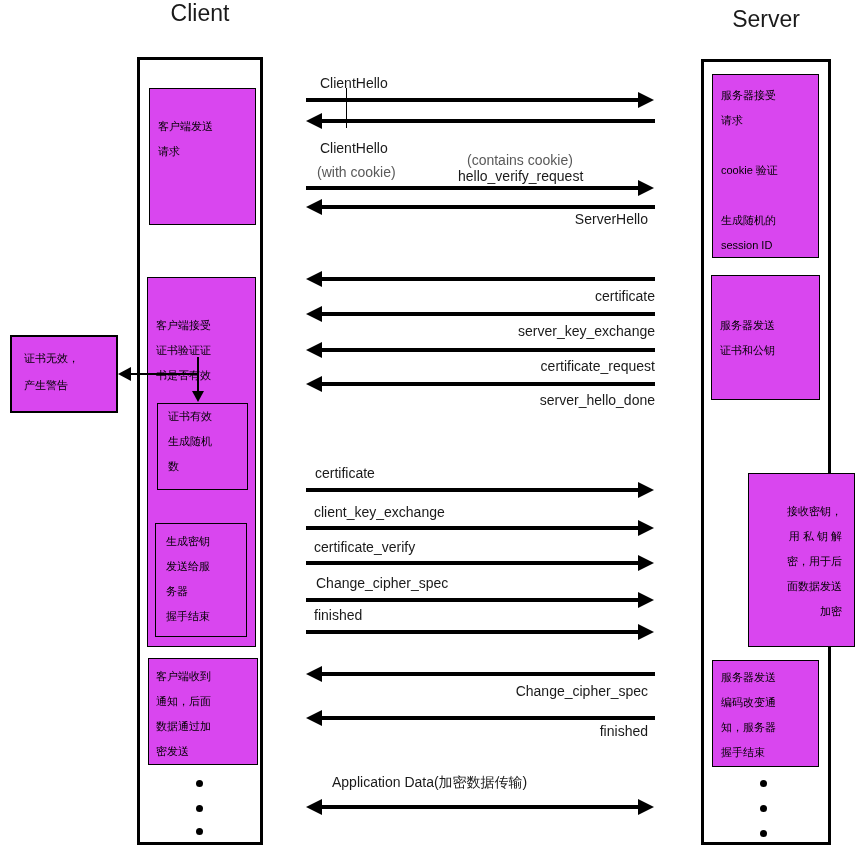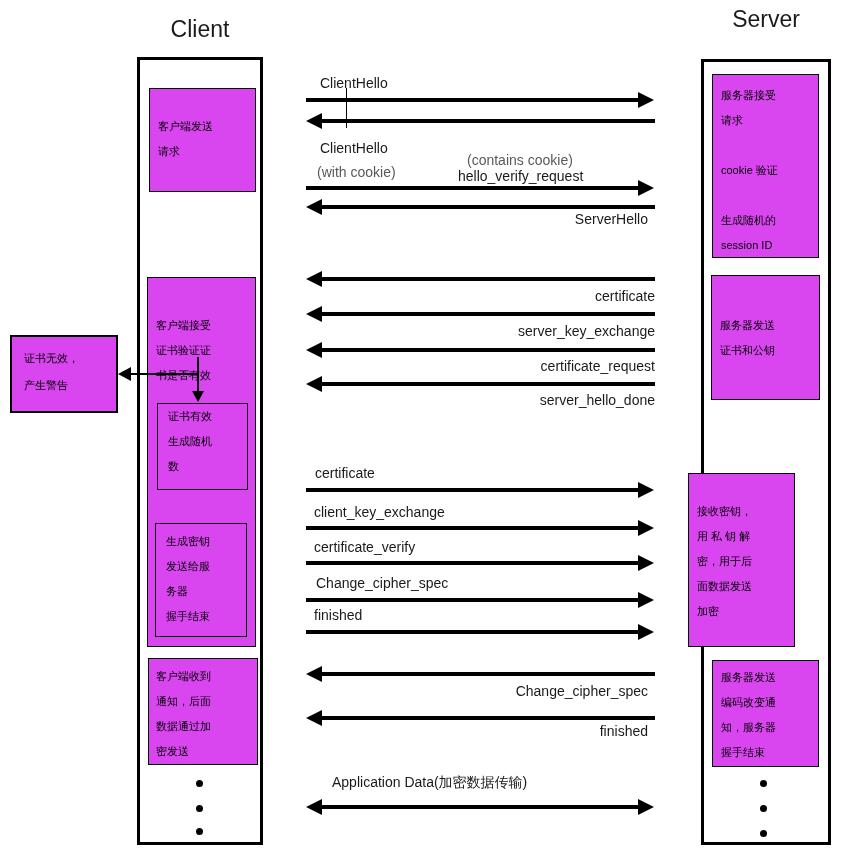--- a/index.html
+++ b/index.html
@@ -36,27 +36,27 @@
     border-top:7px solid transparent;border-bottom:7px solid transparent;border-right:13px solid #000;
   }
   .dot{position:absolute;width:7px;height:7px;border-radius:50%;background:#000;}
   .vcenter{display:flex;align-items:center;}
 </style>
 </head>
 <body>
 
 <div class="canvas">
 
-  <div class="title" style="left:137px;top:16px;width:126px;">Client</div>
+  <div class="title" style="left:137px;top:0;width:126px;">Client</div>
   <div class="title" style="left:701px;top:6px;width:130px;">Server</div>
 
   <div class="lane" style="left:137px;top:57px;width:126px;height:788px;"></div>
   <div class="lane" style="left:701px;top:59px;width:130px;height:786px;"></div>
 
-  <div class="box thin" style="left:149px;top:88px;width:107px;height:104px;padding:25px 0 0 8px;font-family:Liberation Serif, serif;">客户端发送
+  <div class="box thin" style="left:149px;top:88px;width:107px;height:137px;padding:25px 0 0 8px;font-family:Liberation Serif, serif;">客户端发送
 请求</div>
 
   <div class="box thin" style="left:147px;top:277px;width:109px;height:370px;padding:10px 0 0 8px;">
     <span>客户端接受
 证书验证证
 书是否有效</span>
   </div>
 
   <div class="box thin" style="left:157px;top:403px;width:91px;height:87px;padding:0 0 0 10px;">证书有效
 生成随机
@@ -86,21 +86,21 @@
 cookie 验证
 
 生成随机的
 session ID</div>
 
   <div class="box thin vcenter" style="left:711px;top:275px;width:109px;height:125px;padding-left:8px;">
     <span style="white-space:pre-line;">服务器发送
 证书和公钥</span>
   </div>
 
-  <div class="box thin" style="left:688px;top:473px;width:107px;height:174px;padding:25px 0 0 8px;">接收密钥，
+  <div class="box thin" style="left:748px;top:473px;width:107px;height:174px;padding:25px 12px 0 8px;text-align:right;">接收密钥，
 用 私 钥 解
 密，用于后
 面数据发送
 加密</div>
 
   <div class="box thin" style="left:712px;top:660px;width:107px;height:107px;padding:4px 0 0 8px;">服务器发送
 编码改变通
 知，服务器
 握手结束</div>
 

